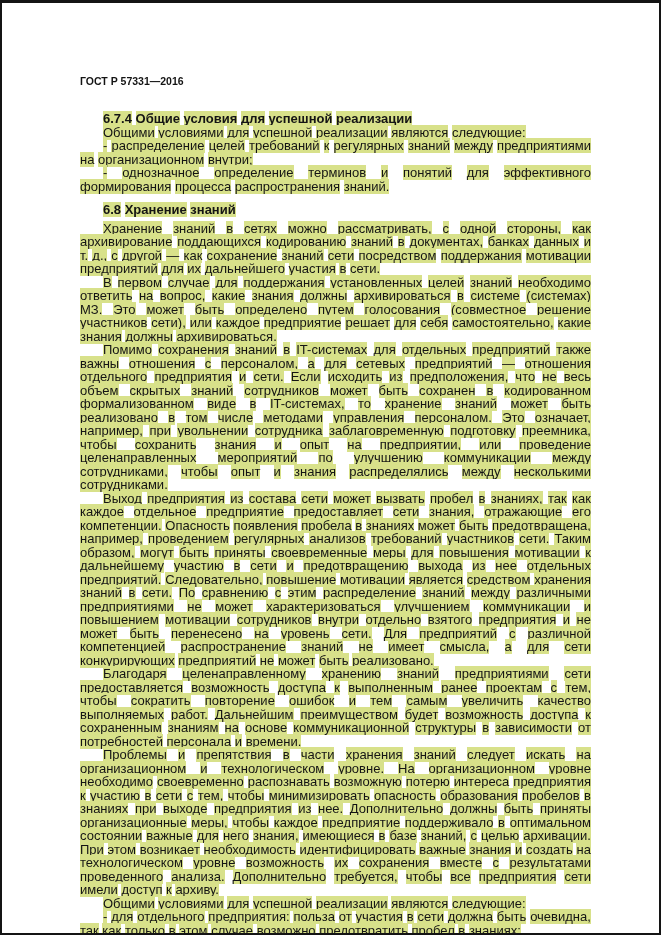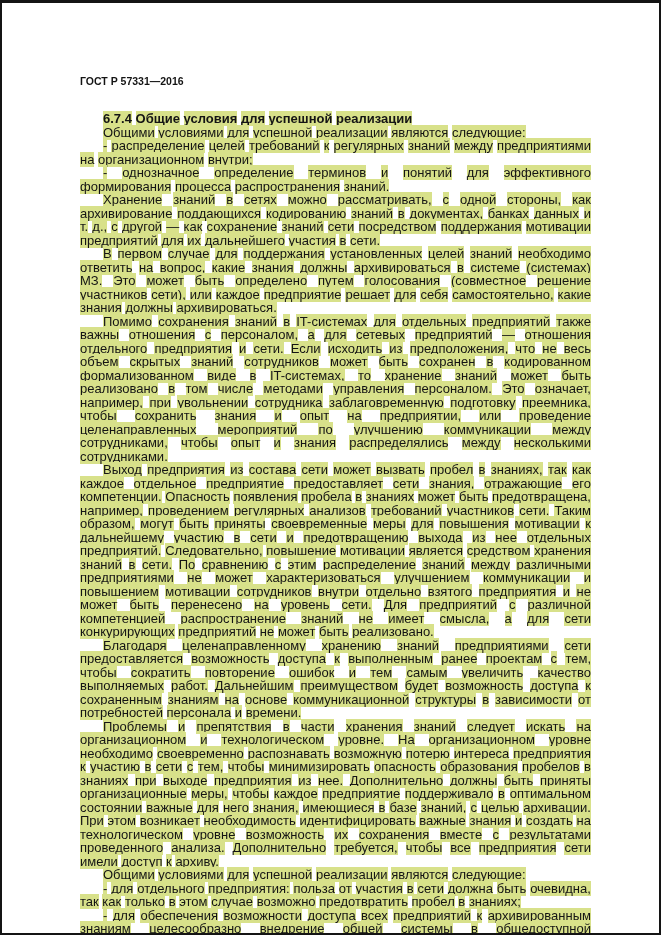--- a/index.html
+++ b/index.html
@@ -43,20 +43,21 @@
 
 <div class="page">
 
   <div class="doc-header">ГОСТ Р 57331—2016</div>
 
   <div class="doc-body">
     <p class="h"><span class="hw">6.7.4</span> <span class="hw">Общие</span> <span class="hw">условия</span> <span class="hw">для</span> <span class="hw">успешной</span> <span class="hw">реализации</span></p>
     <p><span class="hw">Общими</span> <span class="hw">условиями</span> <span class="hw">для</span> <span class="hw">успешной</span> <span class="hw">реализации</span> <span class="hw">являются</span> <span class="hw">следующие:</span></p>
     <p><span class="hw">-</span> <span class="hw">распределение</span> <span class="hw">целей</span> <span class="hw">требований</span> <span class="hw">к</span> <span class="hw">регулярных</span> <span class="hw">знаний</span> <span class="hw">между</span> <span class="hw">предприятиями</span> <span class="hw">на</span> <span class="hw">организационном</span> <span class="hw">внутри;</span></p>
     <p><span class="hw">-</span> <span class="hw">однозначное</span> <span class="hw">определение</span> <span class="hw">терминов</span> <span class="hw">и</span> <span class="hw">понятий</span> <span class="hw">для</span> <span class="hw">эффективного</span> <span class="hw">формирования</span> <span class="hw">процесса</span> <span class="hw">распространения</span> <span class="hw">знаний.</span></p>
+    <p class="h h-major"><span class="hw">6.8</span> <span class="hw">Хранение</span> <span class="hw">знаний</span></p>
     <p><span class="hw">Хранение</span> <span class="hw">знаний</span> <span class="hw">в</span> <span class="hw">сетях</span> <span class="hw">можно</span> <span class="hw">рассматривать,</span> <span class="hw">с</span> <span class="hw">одной</span> <span class="hw">стороны,</span> <span class="hw">как</span> <span class="hw">архивирование</span> <span class="hw">поддающихся</span> <span class="hw">кодированию</span> <span class="hw">знаний</span> <span class="hw">в</span> <span class="hw">документах,</span> <span class="hw">банках</span> <span class="hw">данных</span> <span class="hw">и</span> <span class="hw">т.</span> <span class="hw">д.,</span> <span class="hw">с</span> <span class="hw">другой</span> <span class="hw">—</span> <span class="hw">как</span> <span class="hw">сохранение</span> <span class="hw">знаний</span> <span class="hw">сети</span> <span class="hw">посредством</span> <span class="hw">поддержания</span> <span class="hw">мотивации</span> <span class="hw">предприятий</span> <span class="hw">для</span> <span class="hw">их</span> <span class="hw">дальнейшего</span> <span class="hw">участия</span> <span class="hw">в</span> <span class="hw">сети.</span></p>
     <p><span class="hw">В</span> <span class="hw">первом</span> <span class="hw">случае</span> <span class="hw">для</span> <span class="hw">поддержания</span> <span class="hw">установленных</span> <span class="hw">целей</span> <span class="hw">знаний</span> <span class="hw">необходимо</span> <span class="hw">ответить</span> <span class="hw">на</span> <span class="hw">вопрос,</span> <span class="hw">какие</span> <span class="hw">знания</span> <span class="hw">должны</span> <span class="hw">архивироваться</span> <span class="hw">в</span> <span class="hw">системе</span> <span class="hw">(системах)</span> <span class="hw">МЗ.</span> <span class="hw">Это</span> <span class="hw">может</span> <span class="hw">быть</span> <span class="hw">определено</span> <span class="hw">путем</span> <span class="hw">голосования</span> <span class="hw">(совместное</span> <span class="hw">решение</span> <span class="hw">участников</span> <span class="hw">сети),</span> <span class="hw">или</span> <span class="hw">каждое</span> <span class="hw">предприятие</span> <span class="hw">решает</span> <span class="hw">для</span> <span class="hw">себя</span> <span class="hw">самостоятельно,</span> <span class="hw">какие</span> <span class="hw">знания</span> <span class="hw">должны</span> <span class="hw">архивироваться.</span></p>
     <p><span class="hw">Помимо</span> <span class="hw">сохранения</span> <span class="hw">знаний</span> <span class="hw">в</span> <span class="hw">IT-системах</span> <span class="hw">для</span> <span class="hw">отдельных</span> <span class="hw">предприятий</span> <span class="hw">также</span> <span class="hw">важны</span> <span class="hw">отношения</span> <span class="hw">с</span> <span class="hw">персоналом,</span> <span class="hw">а</span> <span class="hw">для</span> <span class="hw">сетевых</span> <span class="hw">предприятий</span> <span class="hw">—</span> <span class="hw">отношения</span> <span class="hw">отдельного</span> <span class="hw">предприятия</span> <span class="hw">и</span> <span class="hw">сети.</span> <span class="hw">Если</span> <span class="hw">исходить</span> <span class="hw">из</span> <span class="hw">предположения,</span> <span class="hw">что</span> <span class="hw">не</span> <span class="hw">весь</span> <span class="hw">объем</span> <span class="hw">скрытых</span> <span class="hw">знаний</span> <span class="hw">сотрудников</span> <span class="hw">может</span> <span class="hw">быть</span> <span class="hw">сохранен</span> <span class="hw">в</span> <span class="hw">кодированном</span> <span class="hw">формализованном</span> <span class="hw">виде</span> <span class="hw">в</span> <span class="hw">IT-системах,</span> <span class="hw">то</span> <span class="hw">хранение</span> <span class="hw">знаний</span> <span class="hw">может</span> <span class="hw">быть</span> <span class="hw">реализовано</span> <span class="hw">в</span> <span class="hw">том</span> <span class="hw">числе</span> <span class="hw">методами</span> <span class="hw">управления</span> <span class="hw">персоналом.</span> <span class="hw">Это</span> <span class="hw">означает,</span> <span class="hw">например,</span> <span class="hw">при</span> <span class="hw">увольнении</span> <span class="hw">сотрудника</span> <span class="hw">заблаговременную</span> <span class="hw">подготовку</span> <span class="hw">преемника,</span> <span class="hw">чтобы</span> <span class="hw">сохранить</span> <span class="hw">знания</span> <span class="hw">и</span> <span class="hw">опыт</span> <span class="hw">на</span> <span class="hw">предприятии,</span> <span class="hw">или</span> <span class="hw">проведение</span> <span class="hw">целенаправленных</span> <span class="hw">мероприятий</span> <span class="hw">по</span> <span class="hw">улучшению</span> <span class="hw">коммуникации</span> <span class="hw">между</span> <span class="hw">сотрудниками,</span> <span class="hw">чтобы</span> <span class="hw">опыт</span> <span class="hw">и</span> <span class="hw">знания</span> <span class="hw">распределялись</span> <span class="hw">между</span> <span class="hw">несколькими</span> <span class="hw">сотрудниками.</span></p>
     <p><span class="hw">Выход</span> <span class="hw">предприятия</span> <span class="hw">из</span> <span class="hw">состава</span> <span class="hw">сети</span> <span class="hw">может</span> <span class="hw">вызвать</span> <span class="hw">пробел</span> <span class="hw">в</span> <span class="hw">знаниях,</span> <span class="hw">так</span> <span class="hw">как</span> <span class="hw">каждое</span> <span class="hw">отдельное</span> <span class="hw">предприятие</span> <span class="hw">предоставляет</span> <span class="hw">сети</span> <span class="hw">знания,</span> <span class="hw">отражающие</span> <span class="hw">его</span> <span class="hw">компетенции.</span> <span class="hw">Опасность</span> <span class="hw">появления</span> <span class="hw">пробела</span> <span class="hw">в</span> <span class="hw">знаниях</span> <span class="hw">может</span> <span class="hw">быть</span> <span class="hw">предотвращена,</span> <span class="hw">например,</span> <span class="hw">проведением</span> <span class="hw">регулярных</span> <span class="hw">анализов</span> <span class="hw">требований</span> <span class="hw">участников</span> <span class="hw">сети.</span> <span class="hw">Таким</span> <span class="hw">образом,</span> <span class="hw">могут</span> <span class="hw">быть</span> <span class="hw">приняты</span> <span class="hw">своевременные</span> <span class="hw">меры</span> <span class="hw">для</span> <span class="hw">повышения</span> <span class="hw">мотивации</span> <span class="hw">к</span> <span class="hw">дальнейшему</span> <span class="hw">участию</span> <span class="hw">в</span> <span class="hw">сети</span> <span class="hw">и</span> <span class="hw">предотвращению</span> <span class="hw">выхода</span> <span class="hw">из</span> <span class="hw">нее</span> <span class="hw">отдельных</span> <span class="hw">предприятий.</span> <span class="hw">Следовательно,</span> <span class="hw">повышение</span> <span class="hw">мотивации</span> <span class="hw">является</span> <span class="hw">средством</span> <span class="hw">хранения</span> <span class="hw">знаний</span> <span class="hw">в</span> <span class="hw">сети.</span> <span class="hw">По</span> <span class="hw">сравнению</span> <span class="hw">с</span> <span class="hw">этим</span> <span class="hw">распределение</span> <span class="hw">знаний</span> <span class="hw">между</span> <span class="hw">различными</span> <span class="hw">предприятиями</span> <span class="hw">не</span> <span class="hw">может</span> <span class="hw">характеризоваться</span> <span class="hw">улучшением</span> <span class="hw">коммуникации</span> <span class="hw">и</span> <span class="hw">повышением</span> <span class="hw">мотивации</span> <span class="hw">сотрудников</span> <span class="hw">внутри</span> <span class="hw">отдельно</span> <span class="hw">взятого</span> <span class="hw">предприятия</span> <span class="hw">и</span> <span class="hw">не</span> <span class="hw">может</span> <span class="hw">быть</span> <span class="hw">перенесено</span> <span class="hw">на</span> <span class="hw">уровень</span> <span class="hw">сети.</span> <span class="hw">Для</span> <span class="hw">предприятий</span> <span class="hw">с</span> <span class="hw">различной</span> <span class="hw">компетенцией</span> <span class="hw">распространение</span> <span class="hw">знаний</span> <span class="hw">не</span> <span class="hw">имеет</span> <span class="hw">смысла,</span> <span class="hw">а</span> <span class="hw">для</span> <span class="hw">сети</span> <span class="hw">конкурирующих</span> <span class="hw">предприятий</span> <span class="hw">не</span> <span class="hw">может</span> <span class="hw">быть</span> <span class="hw">реализовано.</span></p>
     <p><span class="hw">Благодаря</span> <span class="hw">целенаправленному</span> <span class="hw">хранению</span> <span class="hw">знаний</span> <span class="hw">предприятиями</span> <span class="hw">сети</span> <span class="hw">предоставляется</span> <span class="hw">возможность</span> <span class="hw">доступа</span> <span class="hw">к</span> <span class="hw">выполненным</span> <span class="hw">ранее</span> <span class="hw">проектам</span> <span class="hw">с</span> <span class="hw">тем,</span> <span class="hw">чтобы</span> <span class="hw">сократить</span> <span class="hw">повторение</span> <span class="hw">ошибок</span> <span class="hw">и</span> <span class="hw">тем</span> <span class="hw">самым</span> <span class="hw">увеличить</span> <span class="hw">качество</span> <span class="hw">выполняемых</span> <span class="hw">работ.</span> <span class="hw">Дальнейшим</span> <span class="hw">преимуществом</span> <span class="hw">будет</span> <span class="hw">возможность</span> <span class="hw">доступа</span> <span class="hw">к</span> <span class="hw">сохраненным</span> <span class="hw">знаниям</span> <span class="hw">на</span> <span class="hw">основе</span> <span class="hw">коммуникационной</span> <span class="hw">структуры</span> <span class="hw">в</span> <span class="hw">зависимости</span> <span class="hw">от</span> <span class="hw">потребностей</span> <span class="hw">персонала</span> <span class="hw">и</span> <span class="hw">времени.</span></p>
     <p><span class="hw">Проблемы</span> <span class="hw">и</span> <span class="hw">препятствия</span> <span class="hw">в</span> <span class="hw">части</span> <span class="hw">хранения</span> <span class="hw">знаний</span> <span class="hw">следует</span> <span class="hw">искать</span> <span class="hw">на</span> <span class="hw">организационном</span> <span class="hw">и</span> <span class="hw">технологическом</span> <span class="hw">уровне.</span> <span class="hw">На</span> <span class="hw">организационном</span> <span class="hw">уровне</span> <span class="hw">необходимо</span> <span class="hw">своевременно</span> <span class="hw">распознавать</span> <span class="hw">возможную</span> <span class="hw">потерю</span> <span class="hw">интереса</span> <span class="hw">предприятия</span> <span class="hw">к</span> <span class="hw">участию</span> <span class="hw">в</span> <span class="hw">сети</span> <span class="hw">с</span> <span class="hw">тем,</span> <span class="hw">чтобы</span> <span class="hw">минимизировать</span> <span class="hw">опасность</span> <span class="hw">образования</span> <span class="hw">пробелов</span> <span class="hw">в</span> <span class="hw">знаниях</span> <span class="hw">при</span> <span class="hw">выходе</span> <span class="hw">предприятия</span> <span class="hw">из</span> <span class="hw">нее.</span> <span class="hw">Дополнительно</span> <span class="hw">должны</span> <span class="hw">быть</span> <span class="hw">приняты</span> <span class="hw">организационные</span> <span class="hw">меры,</span> <span class="hw">чтобы</span> <span class="hw">каждое</span> <span class="hw">предприятие</span> <span class="hw">поддерживало</span> <span class="hw">в</span> <span class="hw">оптимальном</span> <span class="hw">состоянии</span> <span class="hw">важные</span> <span class="hw">для</span> <span class="hw">него</span> <span class="hw">знания,</span> <span class="hw">имеющиеся</span> <span class="hw">в</span> <span class="hw">базе</span> <span class="hw">знаний,</span> <span class="hw">с</span> <span class="hw">целью</span> <span class="hw">архивации.</span> <span class="hw">При</span> <span class="hw">этом</span> <span class="hw">возникает</span> <span class="hw">необходимость</span> <span class="hw">идентифицировать</span> <span class="hw">важные</span> <span class="hw">знания</span> <span class="hw">и</span> <span class="hw">создать</span> <span class="hw">на</span> <span class="hw">технологическом</span> <span class="hw">уровне</span> <span class="hw">возможность</span> <span class="hw">их</span> <span class="hw">сохранения</span> <span class="hw">вместе</span> <span class="hw">с</span> <span class="hw">результатами</span> <span class="hw">проведенного</span> <span class="hw">анализа.</span> <span class="hw">Дополнительно</span> <span class="hw">требуется,</span> <span class="hw">чтобы</span> <span class="hw">все</span> <span class="hw">предприятия</span> <span class="hw">сети</span> <span class="hw">имели</span> <span class="hw">доступ</span> <span class="hw">к</span> <span class="hw">архиву.</span></p>
     <p><span class="hw">Общими</span> <span class="hw">условиями</span> <span class="hw">для</span> <span class="hw">успешной</span> <span class="hw">реализации</span> <span class="hw">являются</span> <span class="hw">следующие:</span></p>
     <p><span class="hw">-</span> <span class="hw">для</span> <span class="hw">отдельного</span> <span class="hw">предприятия:</span> <span class="hw">польза</span> <span class="hw">от</span> <span class="hw">участия</span> <span class="hw">в</span> <span class="hw">сети</span> <span class="hw">должна</span> <span class="hw">быть</span> <span class="hw">очевидна,</span> <span class="hw">так</span> <span class="hw">как</span> <span class="hw">только</span> <span class="hw">в</span> <span class="hw">этом</span> <span class="hw">случае</span> <span class="hw">возможно</span> <span class="hw">предотвратить</span> <span class="hw">пробел</span> <span class="hw">в</span> <span class="hw">знаниях;</span></p>
     <p><span class="hw">-</span> <span class="hw">для</span> <span class="hw">обеспечения</span> <span class="hw">возможности</span> <span class="hw">доступа</span> <span class="hw">всех</span> <span class="hw">предприятий</span> <span class="hw">к</span> <span class="hw">архивированным</span> <span class="hw">знаниям</span> <span class="hw">целесообразно</span> <span class="hw">внедрение</span> <span class="hw">общей</span> <span class="hw">системы</span> <span class="hw">в</span> <span class="hw">общедоступной</span> <span class="hw">коммуникационной</span> <span class="hw">среде.</span></p>
   </div>

